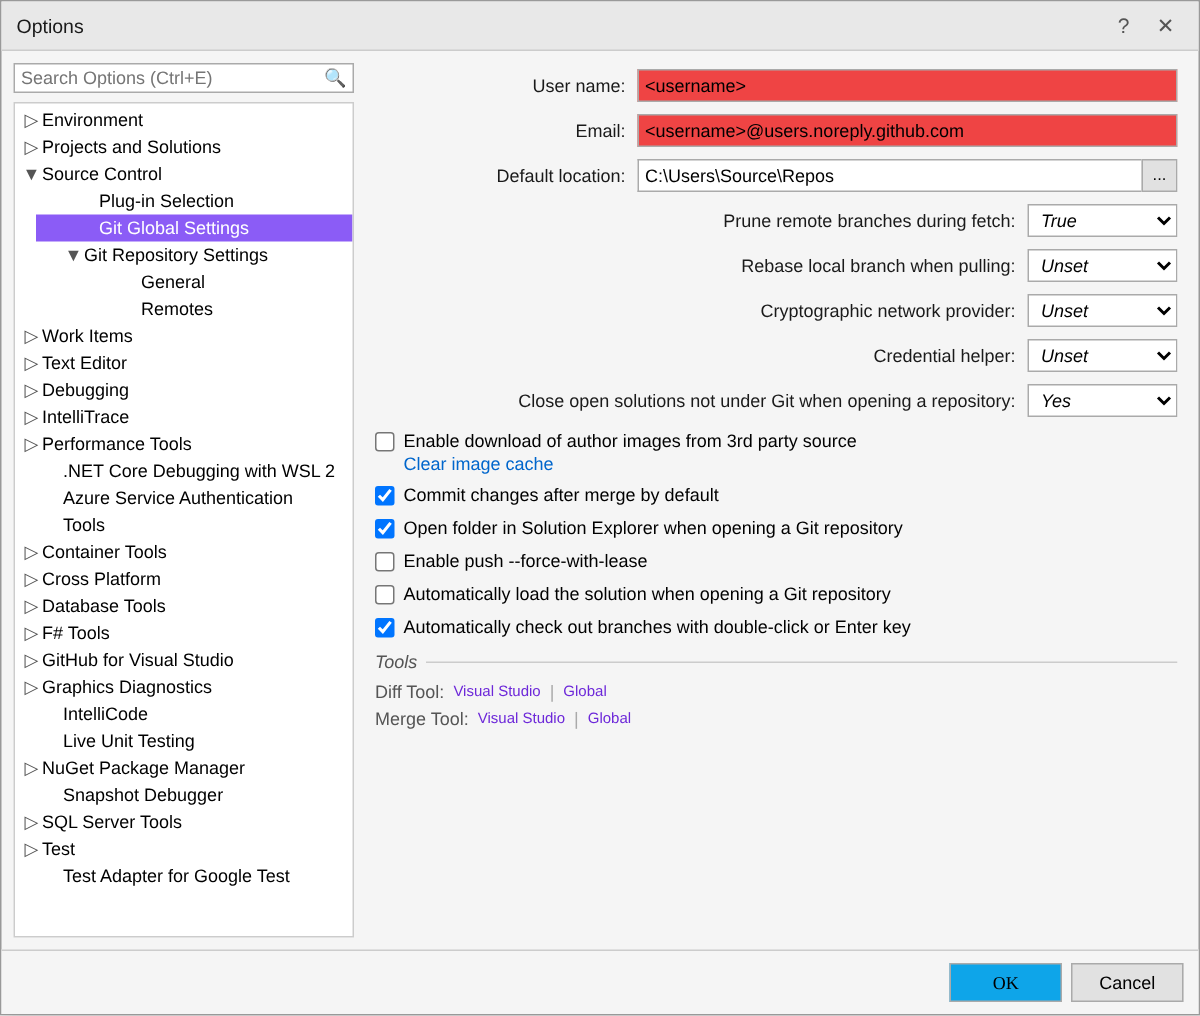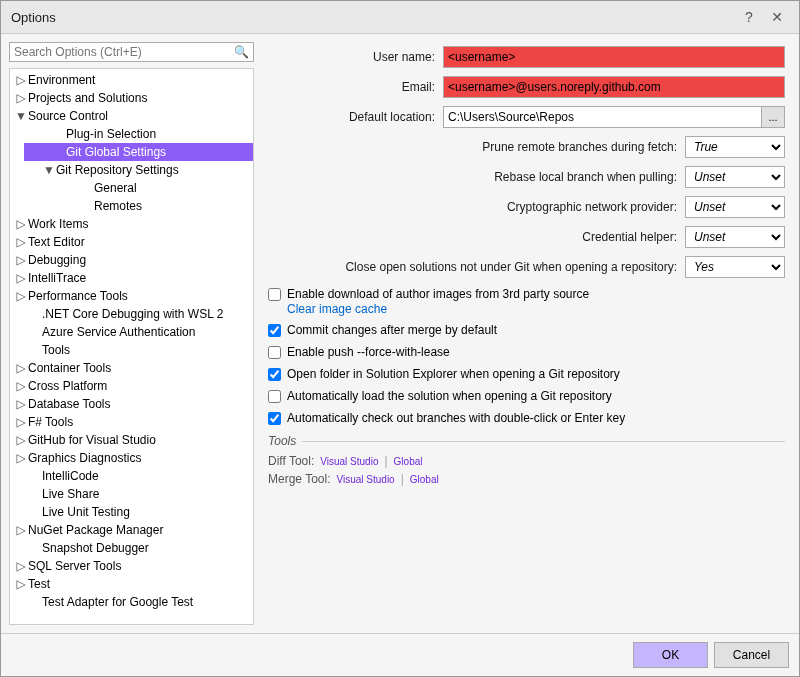--- a/index.html
+++ b/index.html
@@ -14,21 +14,21 @@
       padding: 6px 10px; display: flex; align-items: center; justify-content: space-between;
       flex-shrink: 0;
     }
     .title-bar-left { font-size: 13px; font-weight: 400; color: #1a1a1a; }
     .title-bar-right { display: flex; gap: 4px; }
     .title-btn {
       width: 24px; height: 20px; border: none; background: transparent;
       cursor: pointer; font-size: 14px; color: #555; display: flex; align-items: center; justify-content: center;
     }
     .dialog-body { display: flex; flex: 1; overflow: hidden; padding: 8px; gap: 8px; }
-    .left-panel { width: 245px; display: flex; flex-direction: column; flex-shrink: 0; }
+    .left-panel { width: 227px; display: flex; flex-direction: column; flex-shrink: 0; }
     .search-box {
       display: flex; align-items: center; border: 1px solid #aaa; background: white;
       padding: 2px 4px; margin-bottom: 6px;
     }
     .search-box input {
       border: none; outline: none; font-size: 12px; flex: 1; background: transparent; color: #888;
     }
     .search-icon { color: #666; font-size: 12px; }
     .tree { flex: 1; overflow-y: auto; background: white; border: 1px solid #ccc; padding: 2px 0; }
     .tree-item {
@@ -64,21 +64,21 @@
     .tool-link { color: #6d28d9; cursor: pointer; text-decoration: none; font-size: 10px; }
     .tool-separator { color: #aaa; font-size: 12px; }
     .bottom-bar {
       border-top: 1px solid #ccc; padding: 8px 10px; display: flex; justify-content: flex-end; gap: 6px;
       background: #f5f5f5; flex-shrink: 0;
     }
     .bottom-btn {
       width: 75px; height: 26px; border: 1px solid #aaa; cursor: pointer; font-size: 12px;
       background: #e1e1e1; display: flex; align-items: center; justify-content: center;
     }
-    .bottom-btn.primary { background: #c4b5fd; }
+    .bottom-btn.primary { background: #0ea5e9; font-family: Liberation Serif, serif; }
     .indent1 { margin-left: 14px; }
     .indent2 { margin-left: 28px; }
     select { appearance: auto; font-style: italic; }
     .right-scroll { overflow-y: auto; flex: 1; }
   </style>
 </head>
 <body>
 
 <div class="dialog">
 
@@ -207,24 +207,20 @@
         <div class="tree-item" style="padding-left:4px;">
           <span class="expand-icon">▷</span>
           <span>Graphics Diagnostics</span>
         </div>
 
         <div class="tree-item" style="padding-left:18px;">
           <span class="expand-icon"></span>
           <span>IntelliCode</span>
         </div>
 
-        <div class="tree-item" style="padding-left:18px;">
-          <span class="expand-icon"></span>
-          <span>Live Share</span>
-        </div>
 
         <div class="tree-item" style="padding-left:18px;">
           <span class="expand-icon"></span>
           <span>Live Unit Testing</span>
         </div>
 
         <div class="tree-item" style="padding-left:4px;">
           <span class="expand-icon">▷</span>
           <span>NuGet Package Manager</span>
         </div>
@@ -327,29 +323,29 @@
 
           <div class="form-row-full">
             <label>
               <input type="checkbox" checked="" style="">
               <span>Commit changes after merge by default</span>
             </label>
           </div>
 
           <div class="form-row-full">
             <label>
+              <input type="checkbox" checked="" style="">
+              <span>Open folder in Solution Explorer when opening a Git repository</span>
+            </label>
+          </div>
+
+          <div class="form-row-full">
+            <label>
               <input type="checkbox" style="">
               <span>Enable push --force-with-lease</span>
-            </label>
-          </div>
-
-          <div class="form-row-full">
-            <label>
-              <input type="checkbox" checked="" style="">
-              <span>Open folder in Solution Explorer when opening a Git repository</span>
             </label>
           </div>
 
           <div class="form-row-full">
             <label>
               <input type="checkbox" style="">
               <span>Automatically load the solution when opening a Git repository</span>
             </label>
           </div>
 

